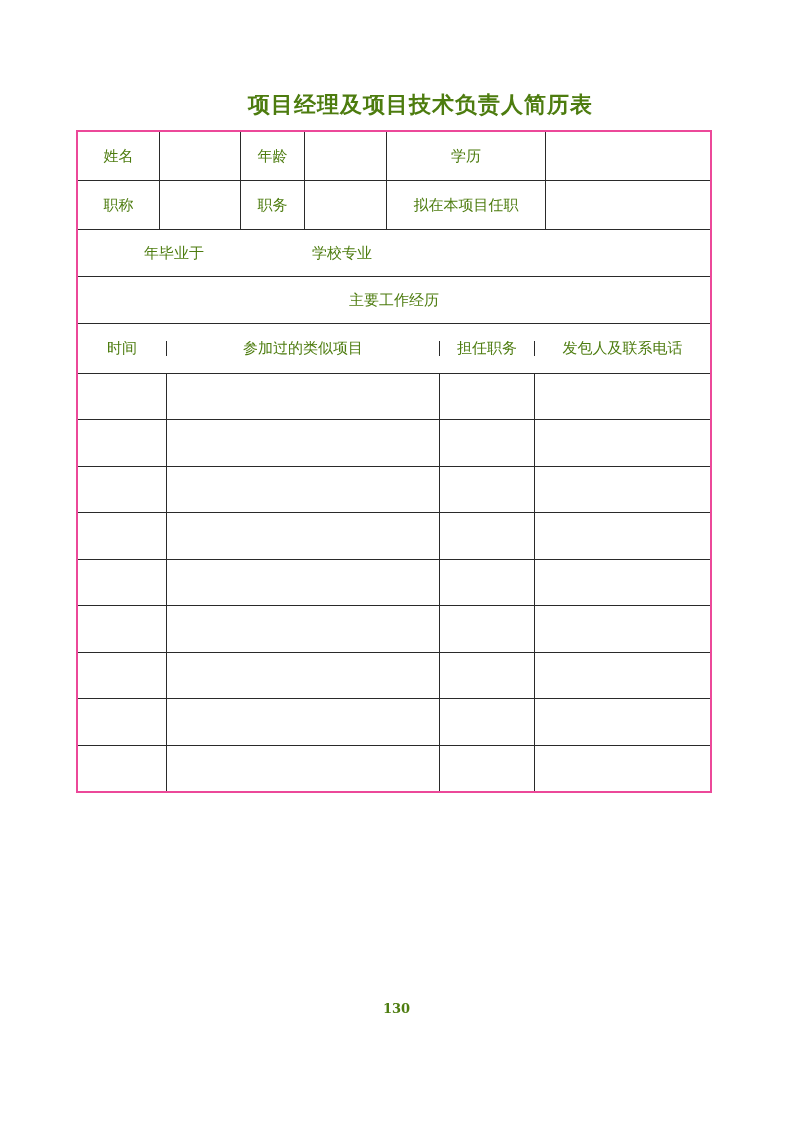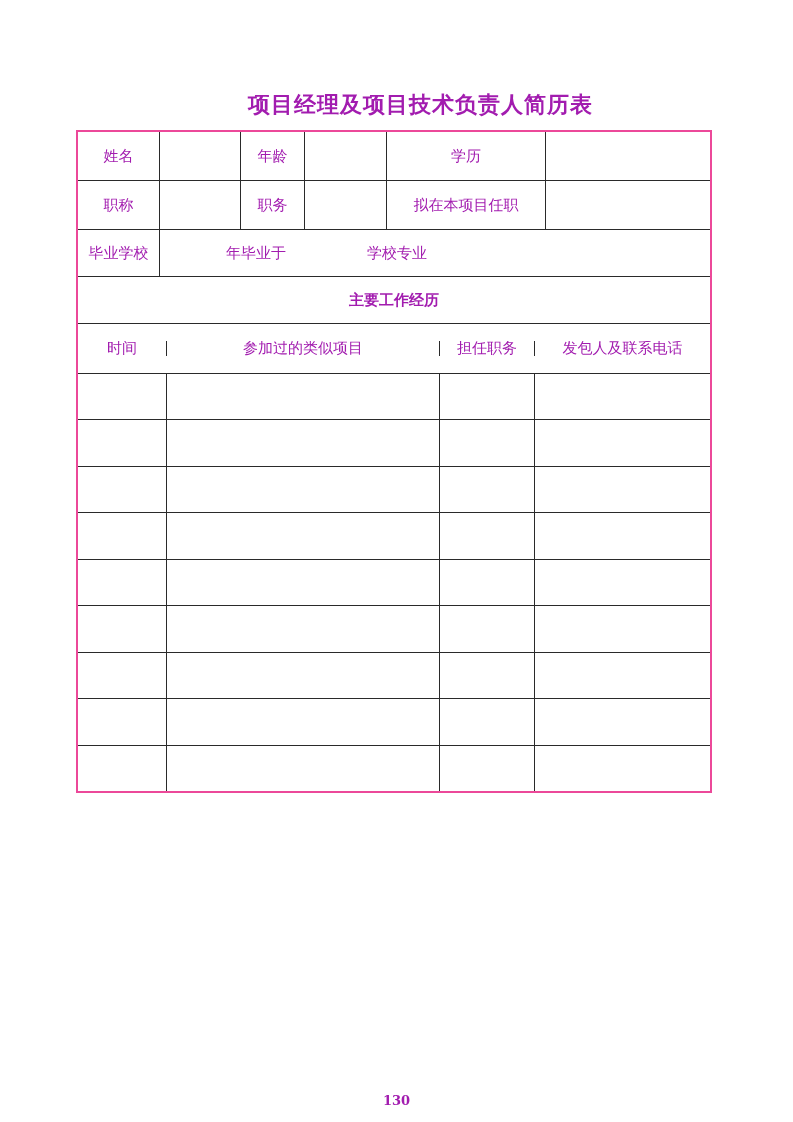--- a/index.html
+++ b/index.html
@@ -6,21 +6,21 @@
     margin: 0;
     padding: 0;
     background: #e8e8e8;
   }
   .page {
     position: relative;
     width: 793px;
     height: 1122px;
     background: #ffffff;
     font-family: "DejaVu Serif", "Liberation Serif", serif;
-    color: #a21caf;
+    color: #4d7c0f;
     overflow: hidden;
   }
   .doc-title {
     position: absolute;
     top: 90px;
     left: 0;
     width: 100%;
     box-sizing: border-box;
     padding-left: 48px;          
     margin: 0;
@@ -70,31 +70,31 @@
   .c3 { flex: 0 0 64px; text-align: right; }
   .c4 { flex: 0 0 82px; }
   .c5 { flex: 0 0 159px; }
   .clast { flex: 1 1 auto; }
   
   .merged {
     flex: 1 1 auto;
     justify-content: flex-start;
   }
   .merged .g1 { margin-left: 66px; }
-  .merged .g2 { margin-left: 81px; }
+  .merged .g2 { margin-left: 108px; }
   .merged .g3 { }
-  .fullcell { flex: 1 1 auto; font-weight: bold; }
+  .fullcell { flex: 1 1 auto; }
   
   .wc1 { flex: 0 0 89px; }
   .wc2 { flex: 0 0 273px; }
   .wc3 { flex: 0 0 95px; }
   .wc4 { flex: 1 1 auto; }
   .page-number {
     position: absolute;
-    top: 1092px;
+    top: 1000px;
     left: 0;
     width: 100%;
     text-align: center;
     font-size: 13px;
     font-weight: bold;
     line-height: 18px;
   }
 </style>
 </head>
 <body>
@@ -117,21 +117,20 @@
     <div class="row h48">
       <div class="cell c1">职称</div>
       <div class="cell c2"></div>
       <div class="cell c3">职务</div>
       <div class="cell c4"></div>
       <div class="cell c5">拟在本项目任职</div>
       <div class="cell clast"></div>
     </div>
 
     <div class="row h46">
-      <div class="cell c1">毕业学校</div>
       <div class="cell merged">
         <span class="g1">年毕业于</span>
         <span class="g2">学校</span>
         <span class="g3">专业</span>
       </div>
     </div>
 
     <div class="row h46">
       <div class="cell fullcell">主要工作经历</div>
     </div>

